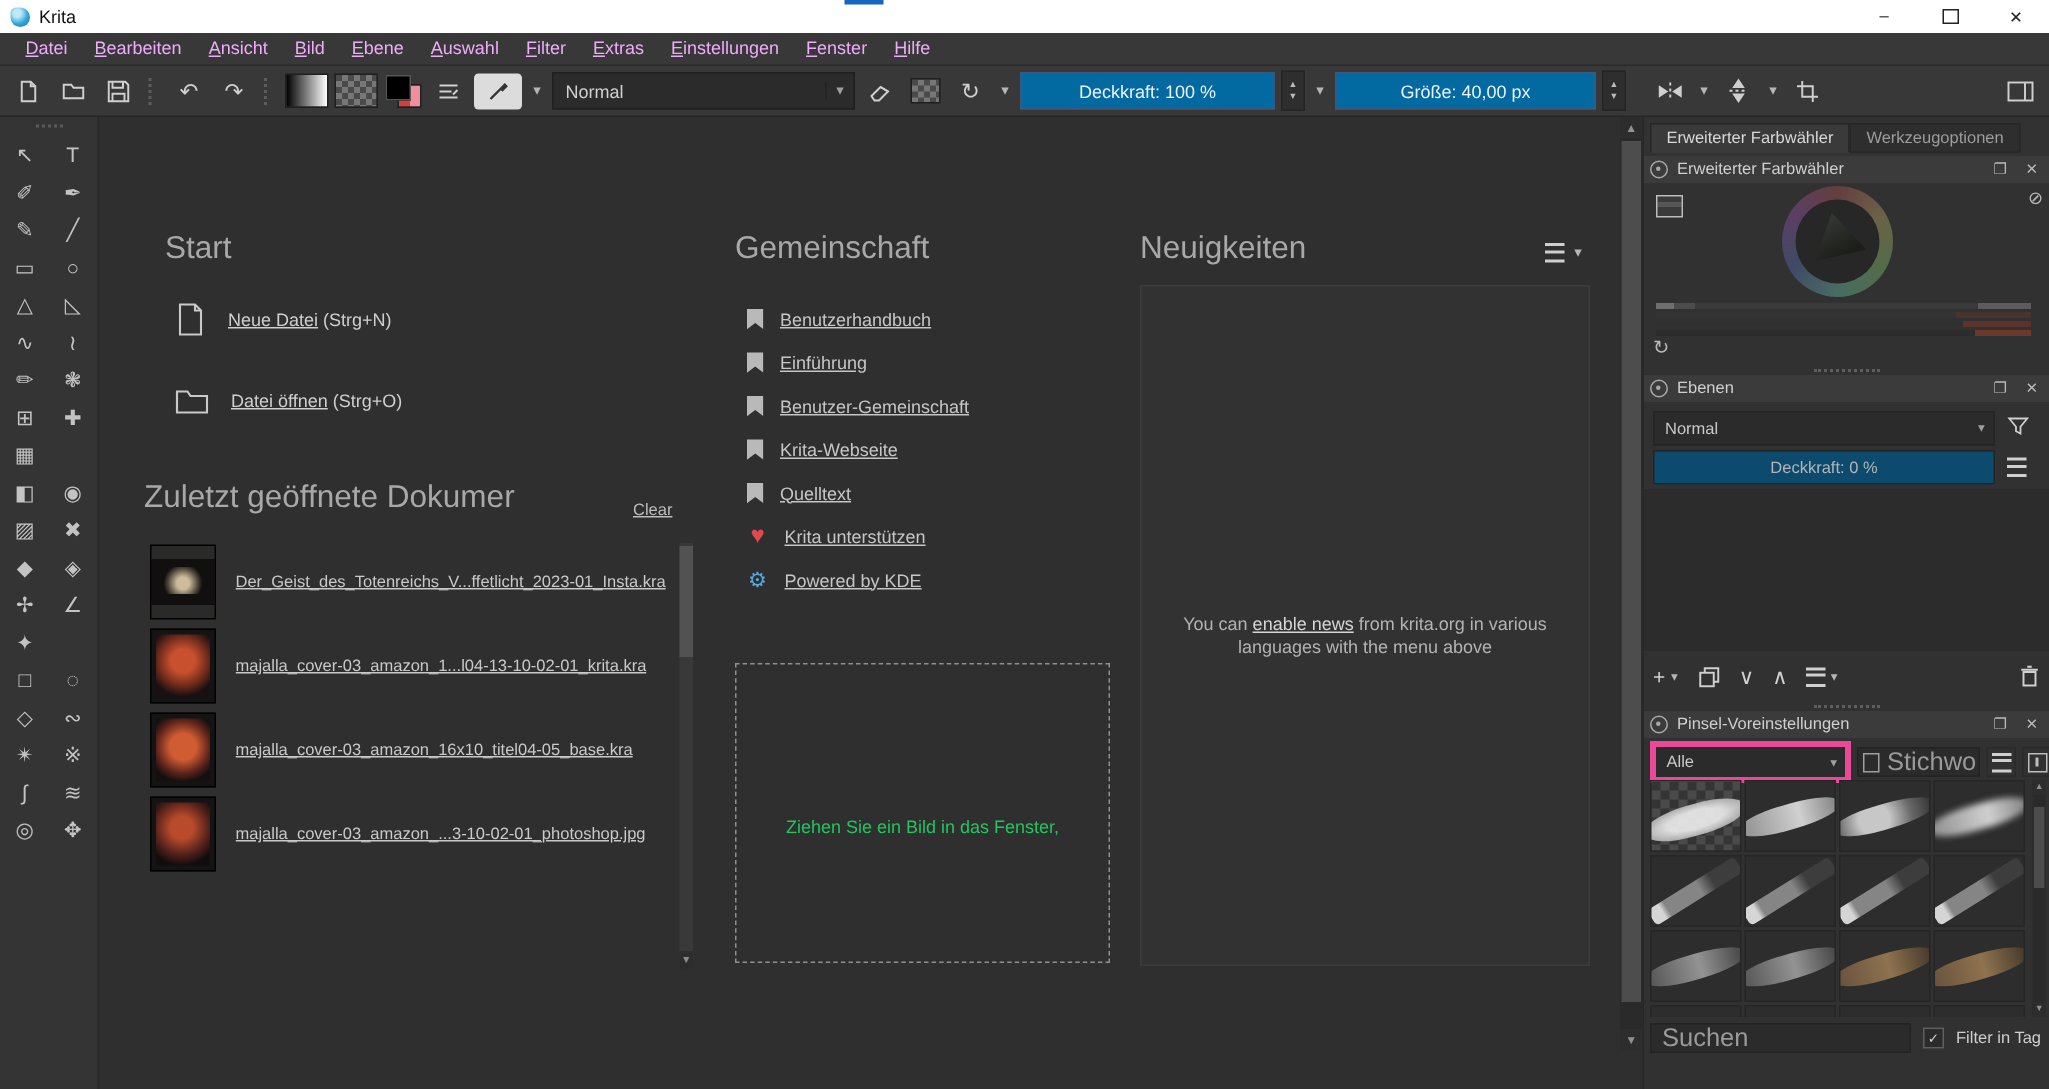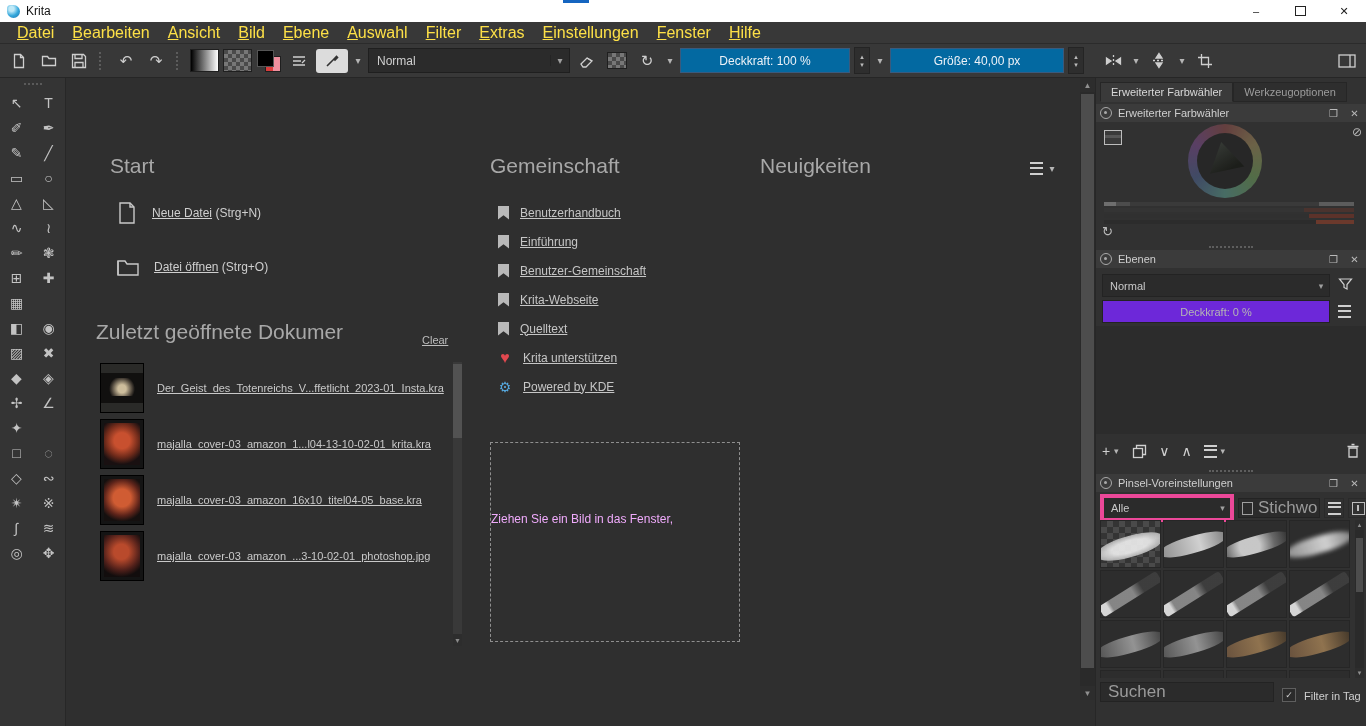--- a/index.html
+++ b/index.html
@@ -10,21 +10,21 @@
   .titlebar{position:absolute;left:0;top:0;width:1366px;height:22px;background:#ffffff;color:#1a1a1a;display:flex;align-items:center;}
   .krita-logo{width:13px;height:13px;margin:0 6px 0 7px;border-radius:4px 7px 7px 7px;background:radial-gradient(circle at 35% 30%,#bfe9f7 0 20%,#35a8dc 55%,#1c6fa6);}
   .win-title{font-size:12px;color:#111;}
   .tb-accent{position:absolute;left:563px;top:0;width:26px;height:3px;background:#1565c0;}
   .win-controls{position:absolute;right:0;top:0;height:22px;display:flex;}
   .wc{width:44px;height:22px;display:flex;align-items:center;justify-content:center;color:#222;font-size:11px;}
   .wc .maxbox{width:9px;height:8px;border:1px solid #222;}
 
   
   .menubar{position:absolute;left:0;top:22px;width:1366px;height:22px;background:#383838;border-bottom:1px solid #2b2b2b;display:flex;align-items:center;padding-left:8px;box-sizing:border-box;}
-  .menu-item{display:inline-block;padding:0 9px;font-size:16px;color:#fde047;line-height:21px;}
+  .menu-item{display:inline-block;padding:0 9px;font-size:12px;color:#f0abfc;line-height:21px;}
   .menu-item::first-letter{text-decoration:underline;}
 
   
   .toolbar{position:absolute;left:0;top:44px;width:1366px;height:34px;background:#383838;border-bottom:1px solid #262626;display:flex;align-items:center;padding:0 6px;box-sizing:border-box;gap:4px;}
   .tbtn{width:26px;height:26px;display:flex;align-items:center;justify-content:center;color:#cfcfcf;font-size:15px;flex:none;}
   .tbtn svg{stroke:#cfcfcf;fill:none;stroke-width:1.3px;}
   .tsep{width:5px;height:18px;border-left:2px dotted #5c5c5c;margin:0 3px;flex:none;}
   .swatch{width:27px;height:21px;border:1px solid #1f1f1f;flex:none;}
   .grad{background:linear-gradient(90deg,#000,#fff);}
   .pat{background:repeating-conic-gradient(#777 0 25%,#4a4a4a 0 50%) 0 0/8px 8px;}
@@ -71,21 +71,21 @@
 
   .community-links{position:absolute;left:432px;top:120px;}
   .clink{display:flex;align-items:center;gap:11px;height:29px;text-align:center;}
   .ci{width:14px;display:flex;align-items:center;justify-content:center;flex:none;font-size:14px;}
   .ci-book{width:11px;height:14px;background:#b9b9b9;clip-path:polygon(0 0,100% 0,100% 100%,50% 70%,0 100%);}
   .ci-heart{color:#e2484f;font-size:16px;}
   .ci-kde{color:#56a8de;font-size:14px;}
   .clabel{font-size:12px;color:#c6c6c6;text-decoration:underline;}
 
   .drop-area{position:absolute;left:424px;top:364px;width:250px;height:200px;border:1px dashed #8f8f8f;box-sizing:border-box;}
-  .drop-text{position:absolute;left:0;right:0;top:68px;text-align:left;font-size:12px;color:#f0abfc;line-height:16px;}
+  .drop-text{position:absolute;left:0;right:0;top:100px;text-align:center;font-size:12px;color:#22c55e;line-height:16px;}
 
   .news-menu{position:absolute;left:964px;top:84px;display:flex;align-items:center;gap:3px;}
   .hlines{width:13px;height:9px;border-top:2px solid #cfcfcf;border-bottom:2px solid #cfcfcf;position:relative;}
   .hlines::after{content:'';position:absolute;left:0;top:2.5px;width:100%;height:2px;background:#cfcfcf;}
   .news-panel{position:absolute;left:694px;top:112px;width:300px;height:454px;background:#323232;border:1px solid #3c3c3c;box-sizing:border-box;}
   .news-body{position:absolute;left:20px;right:20px;top:206px;text-align:center;font-size:12px;color:#b3b3b3;line-height:15px;}
   .news-link{color:#d6d6d6;text-decoration:underline;}
 
   
   .vscroll{position:absolute;left:1080px;top:78px;width:15px;height:622px;background:#2a2a2a;}
@@ -124,21 +124,21 @@
   .cdocker .handle{position:absolute;bottom:2px;left:0;right:0;margin:0 auto;}
 
   
   .ldocker{top:172px;height:224px;}
   .lrow{position:absolute;left:6px;display:flex;align-items:center;}
   .lcombo{width:226px;height:21px;background:#2b2b2b;border:1px solid #232323;display:flex;align-items:center;}
   .lcombo .cval{flex:1;padding-left:7px;font-size:11px;color:#c9c9c9;}
   .lcombo .carr{width:16px;text-align:center;font-size:9px;color:#9f9f9f;}
   .funnel{margin-left:8px;}
   .funnel svg{stroke:#cfcfcf;fill:none;stroke-width:1.2px;}
-  .lslider{width:226px;height:21px;background:#6d28d9;border:1px solid #232323;display:flex;align-items:center;justify-content:center;font-size:11px;color:#b5b5b5;}
+  .lslider{width:226px;height:21px;background:#0c4a6e;border:1px solid #232323;display:flex;align-items:center;justify-content:center;font-size:11px;color:#b5b5b5;}
   .lprops{margin-left:8px;}
   .layers-list{position:absolute;left:0;right:0;top:76px;height:108px;background:#2c2c2c;}
   .layerbar{position:absolute;left:6px;right:6px;top:188px;height:26px;display:flex;align-items:center;gap:12px;}
   .lbtn{display:flex;align-items:center;gap:2px;color:#d0d0d0;font-size:14px;}
   .lbtn svg{stroke:#d0d0d0;fill:none;stroke-width:1.3px;}
   .lbtn .caret{width:8px;font-size:9px;}
   .trash{margin-left:auto;}
   .ldocker .handle{position:absolute;bottom:2px;left:0;right:0;margin:0 auto;}
 
   
@@ -161,21 +161,21 @@
   .bp:nth-child(1)::after{background:radial-gradient(#f0f0f0 0 40%,#bdbdbd 70%,transparent);height:46%;}
   .bp:nth-child(3)::after{background:radial-gradient(circle at 40% 50%,#d8d8d8 0 25%,#6f6f6f 60%,transparent);}
   .bp:nth-child(4)::after{filter:blur(2px);}
   .bp:nth-child(n+5):nth-child(-n+8)::after{height:26%;top:38%;transform:rotate(-32deg);background:linear-gradient(90deg,#e8e8e8 0 12%,#8f8f8f 18% 55%,#3f3f3f 70%);border-radius:3px;}
   .bp:nth-child(n+9)::after{background:linear-gradient(90deg,#5f5f5f,#b5b5b5 55%,#4a4a4a);opacity:.75;}
   .bp:nth-child(11)::after,.bp:nth-child(12)::after{background:linear-gradient(90deg,#7a5c42,#b08a5a 55%,#4a3a28);}
   .gscroll{position:absolute;right:2px;top:46px;width:9px;height:158px;background:#2a2a2a;display:flex;flex-direction:column;}
   .gscroll .ga{height:10px;font-size:6px;color:#8f8f8f;display:flex;align-items:center;justify-content:center;background:#2d2d2d;}
   .gscroll .gt{flex:1;position:relative;}
   .gscroll .gth{position:absolute;left:1px;right:1px;top:8px;height:54px;background:#4d4d4d;}
-  .searchrow{position:absolute;left:4px;right:4px;top:208px;height:20px;display:flex;align-items:flex-end;gap:8px;}
+  .searchrow{position:absolute;left:4px;right:4px;top:208px;height:20px;display:flex;align-items:center;gap:8px;}
   .searchbox{width:174px;height:20px;background:#2b2b2b;border:1px solid #232323;display:flex;align-items:center;padding-left:5px;box-sizing:border-box;}
   .cbx{width:12px;height:12px;background:#2b2b2b;border:1px solid #5f5f5f;display:flex;align-items:center;justify-content:center;font-size:9px;color:#cfcfcf;flex:none;}
   .cbl{font-size:11px;color:#cfcfcf;white-space:nowrap;}
 </style>
 </head>
 <body>
 
 <div class="app">
 
   <div class="titlebar">
@@ -442,20 +442,23 @@
         <span style="display:block">Ziehen Sie ein Bild in das Fenster,</span>
       </div>
     </div>
 
     <h1 class="h-big" style="left:694px;top:76px">Neuigkeiten</h1>
     <div class="news-menu">
       <span class="hlines"></span>
       <span class="caret">▾</span>
     </div>
 
+    <div class="news-panel">
+      <p class="news-body"><span>You can </span><a class="news-link">enable news</a><span> from krita.org in various languages with the menu above</span></p>
+    </div>
   </section>
 
   <div class="vscroll">
     <div class="sarrow">▲</div>
     <div class="strack">
         <div class="sthumb"></div>
       </div>
     <div class="sarrow bottom">▼</div>
   </div>
 

